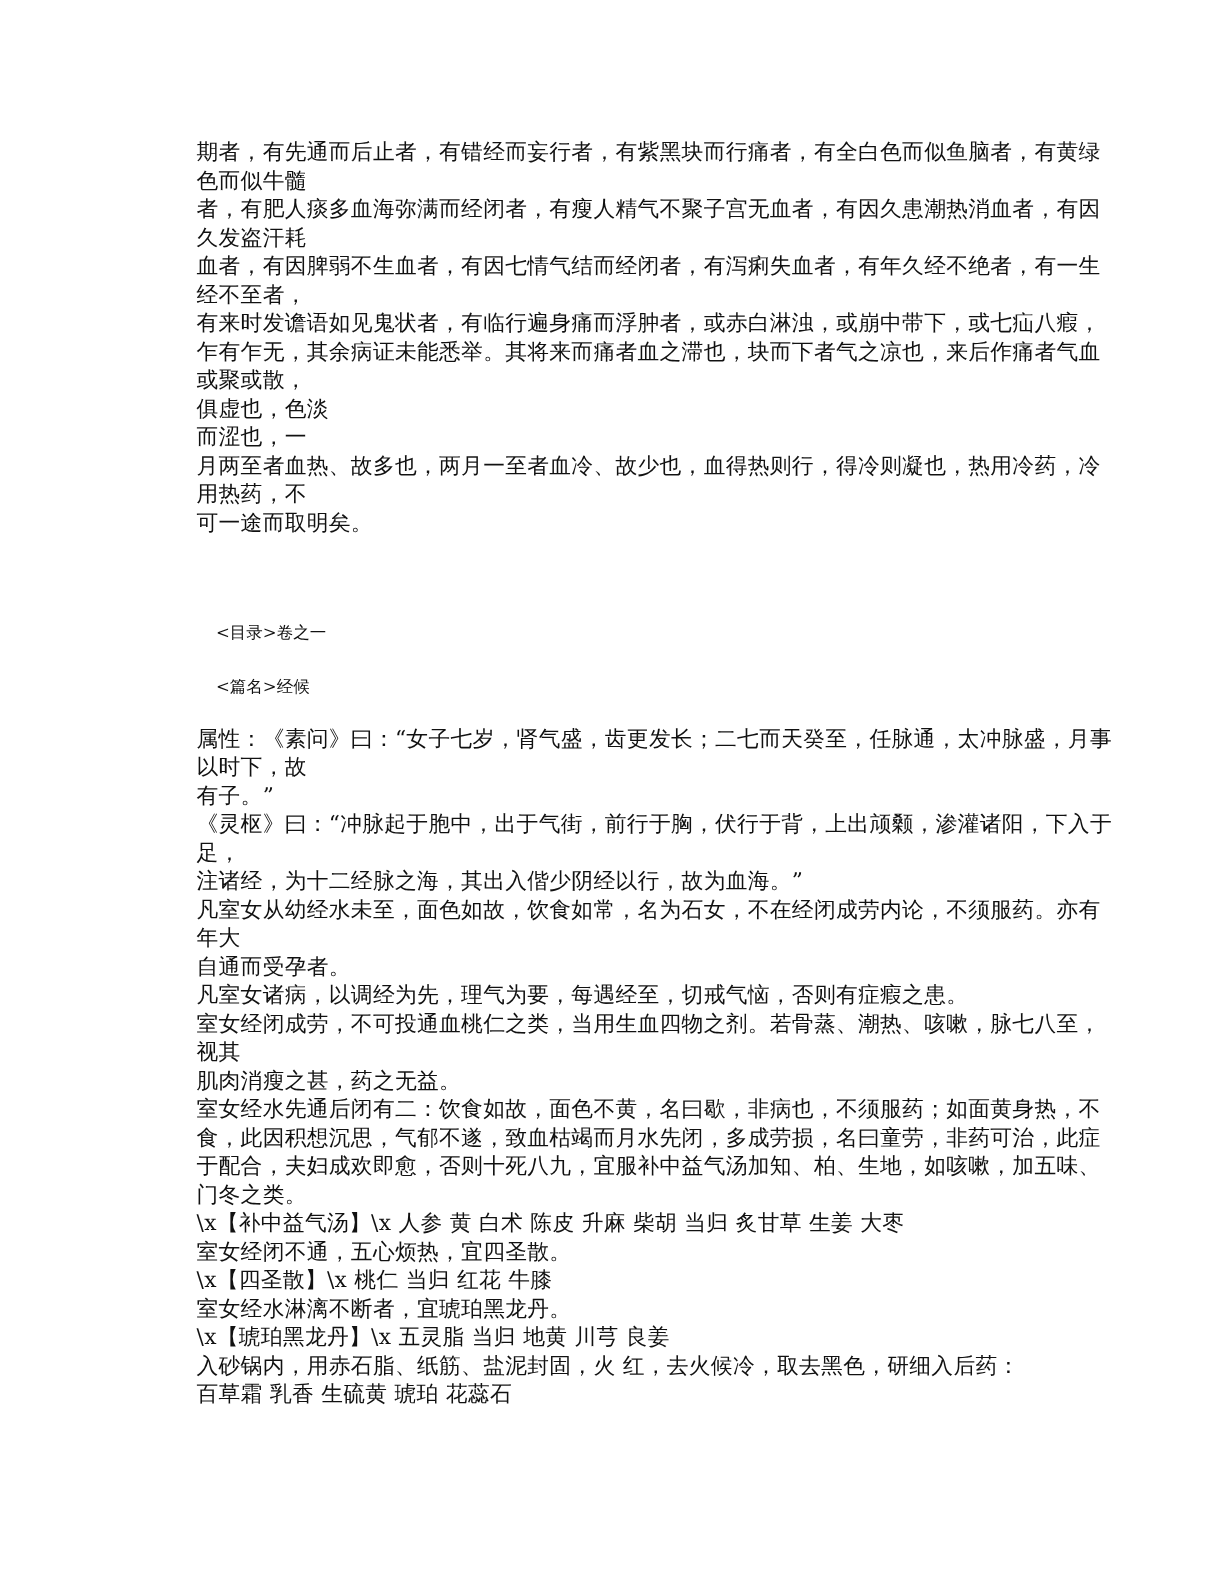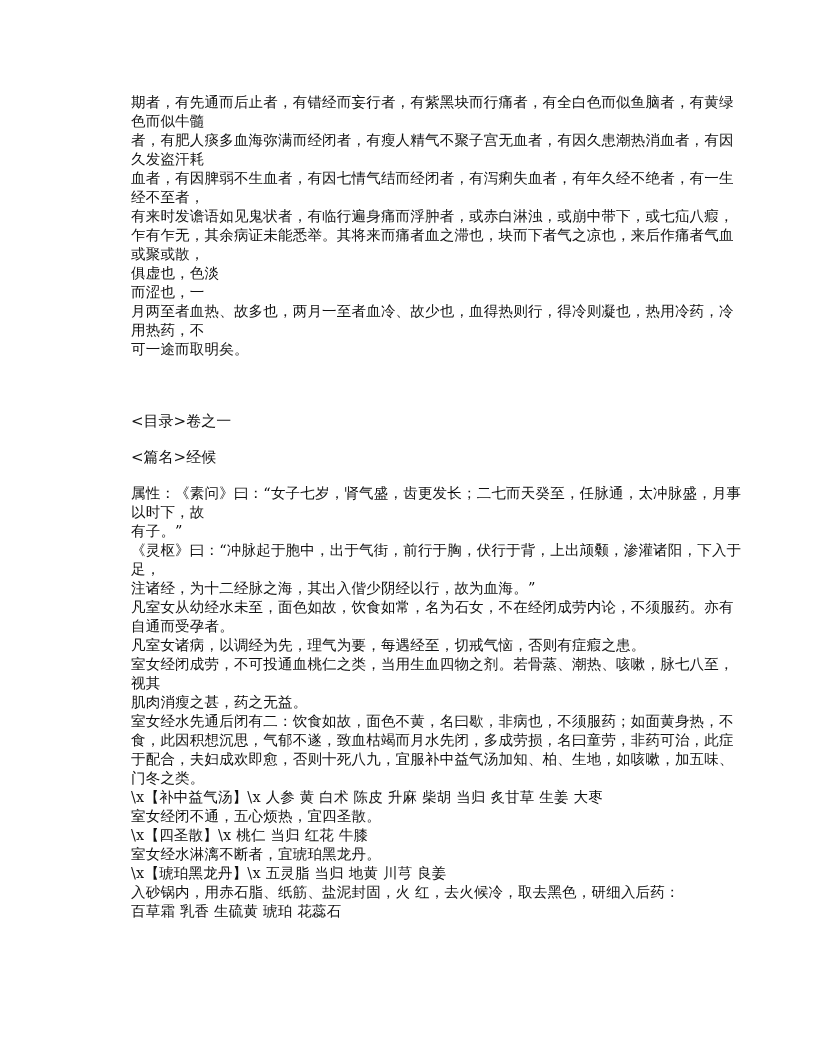--- a/index.html
+++ b/index.html
@@ -24,24 +24,25 @@
     .line {
       font-size: 14.5px;
       line-height: 19px;
       height: 19px;
       white-space: nowrap;
       letter-spacing: 0.2px;
     }
     .block-top { }
     .gap-large { height: 53px; }
     .heading {
-      font-size: 15px;
+      font-size: 11px;
       line-height: 19px;
       height: 19px;
       white-space: nowrap;
+      margin-left: 13px;
     }
     .gap-heading { height: 17px; }
     .gap-heading2 { height: 17px; }
   </style>
 </head>
 <body>
 
 <div class="page">
 
   <div class="block-top">
@@ -69,20 +70,21 @@
   <div class="gap-heading2"></div>
 
   <div>
     <div class="line">属性：《素问》曰：“女子七岁，肾气盛，齿更发长；二七而天癸至，任脉通，太冲脉盛，月事</div>
     <div class="line">以时下，故</div>
     <div class="line">有子。”</div>
     <div class="line">《灵枢》曰：“冲脉起于胞中，出于气街，前行于胸，伏行于背，上出颃颡，渗灌诸阳，下入于</div>
     <div class="line">足，</div>
     <div class="line">注诸经，为十二经脉之海，其出入偕少阴经以行，故为血海。”</div>
     <div class="line">凡室女从幼经水未至，面色如故，饮食如常，名为石女，不在经闭成劳内论，不须服药。亦有</div>
+    <div class="line">年大</div>
     <div class="line">自通而受孕者。</div>
     <div class="line">凡室女诸病，以调经为先，理气为要，每遇经至，切戒气恼，否则有症瘕之患。</div>
     <div class="line">室女经闭成劳，不可投通血桃仁之类，当用生血四物之剂。若骨蒸、潮热、咳嗽，脉七八至，</div>
     <div class="line">视其</div>
     <div class="line">肌肉消瘦之甚，药之无益。</div>
     <div class="line">室女经水先通后闭有二：饮食如故，面色不黄，名曰歇，非病也，不须服药；如面黄身热，不</div>
     <div class="line">食，此因积想沉思，气郁不遂，致血枯竭而月水先闭，多成劳损，名曰童劳，非药可治，此症</div>
     <div class="line">于配合，夫妇成欢即愈，否则十死八九，宜服补中益气汤加知、柏、生地，如咳嗽，加五味、</div>
     <div class="line">门冬之类。</div>
     <div class="line">\x【补中益气汤】\x 人参  黄  白术  陈皮  升麻  柴胡  当归  炙甘草  生姜  大枣</div>

